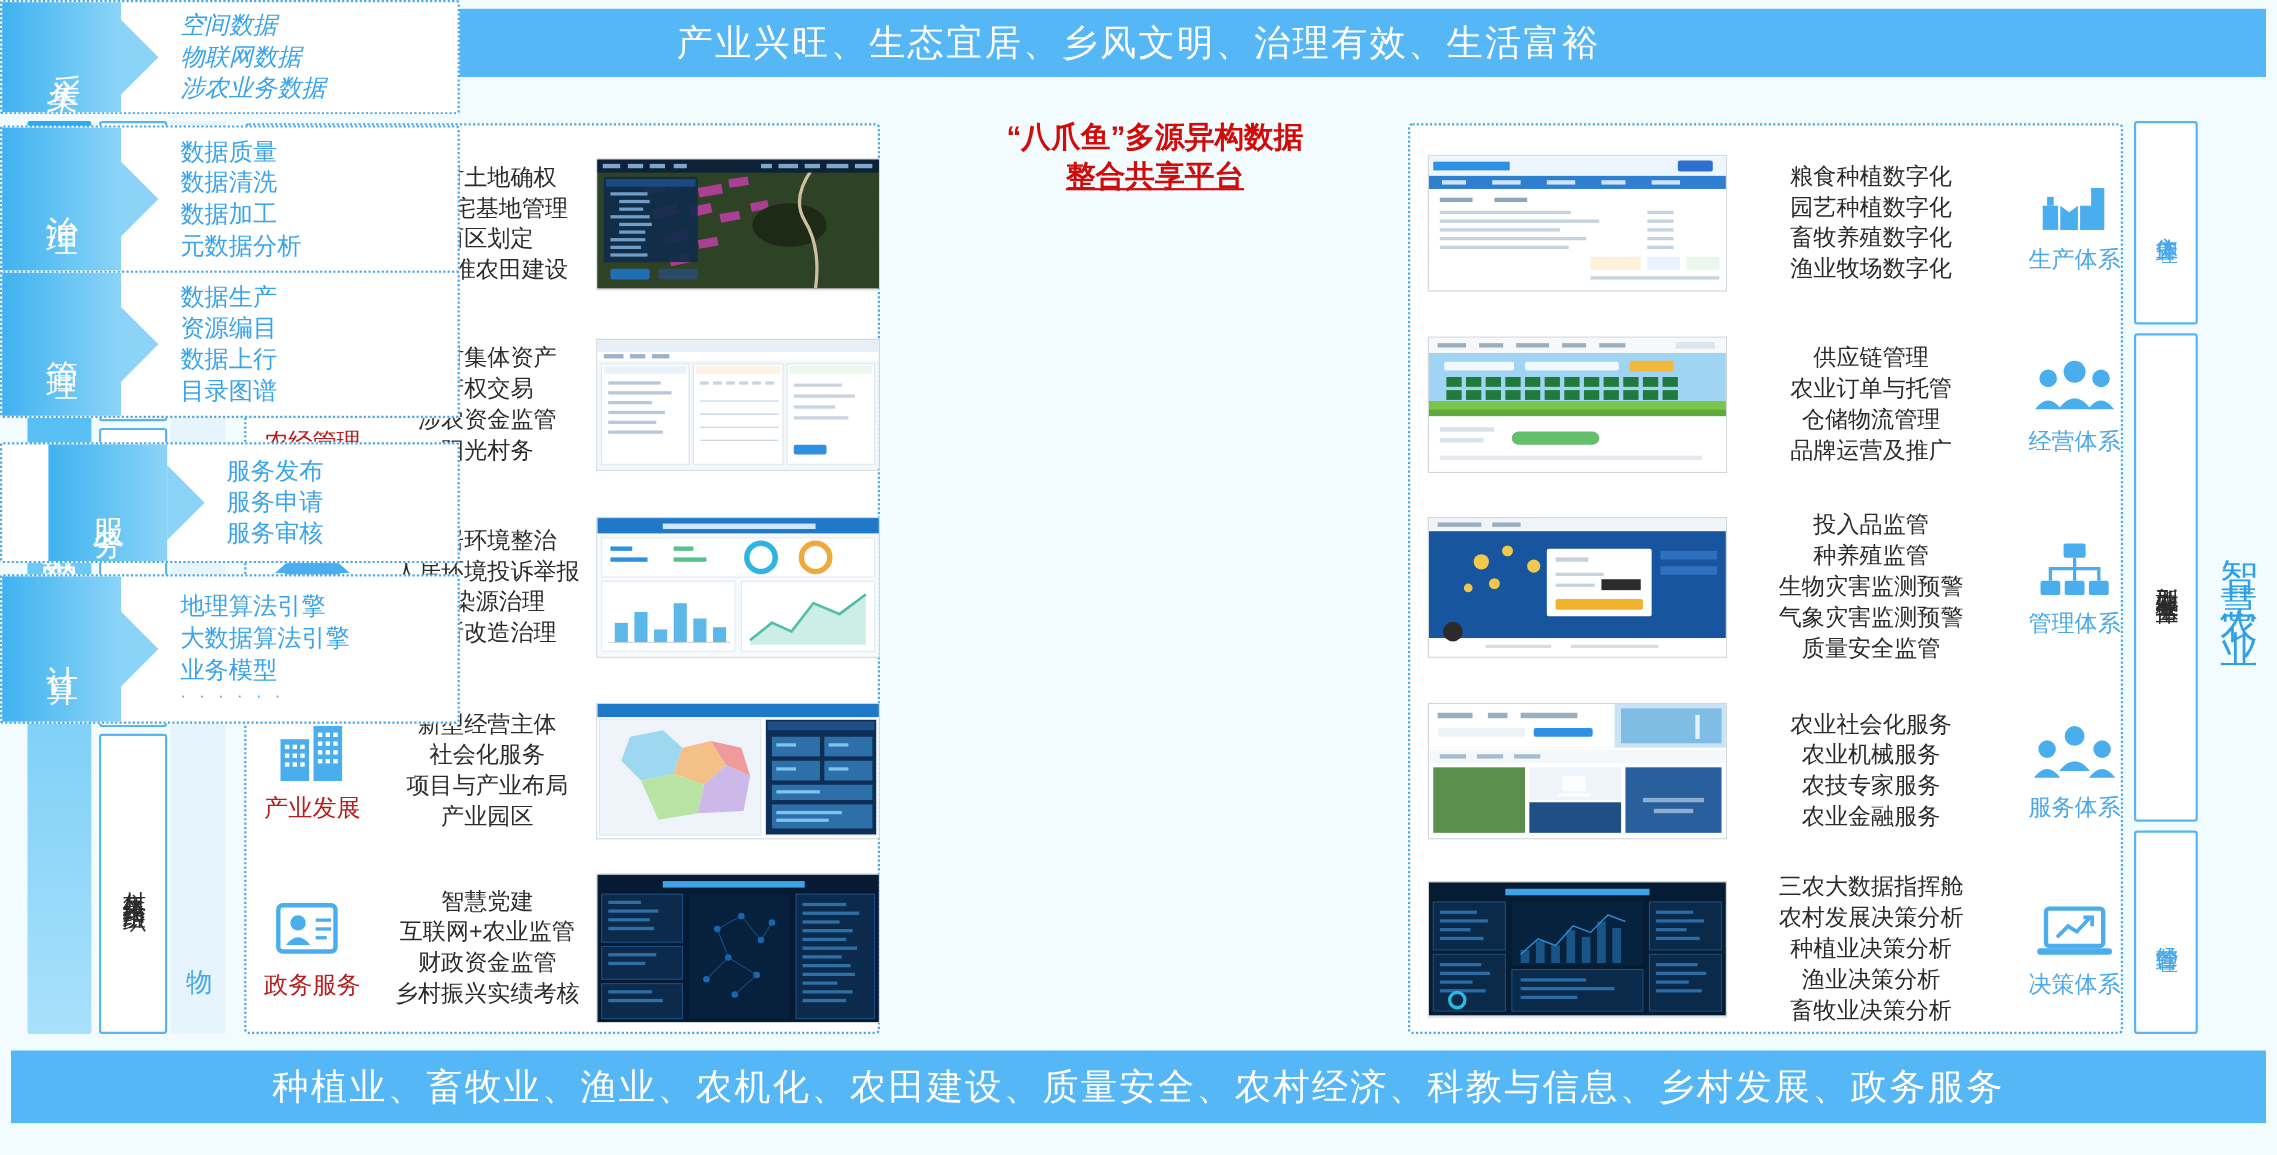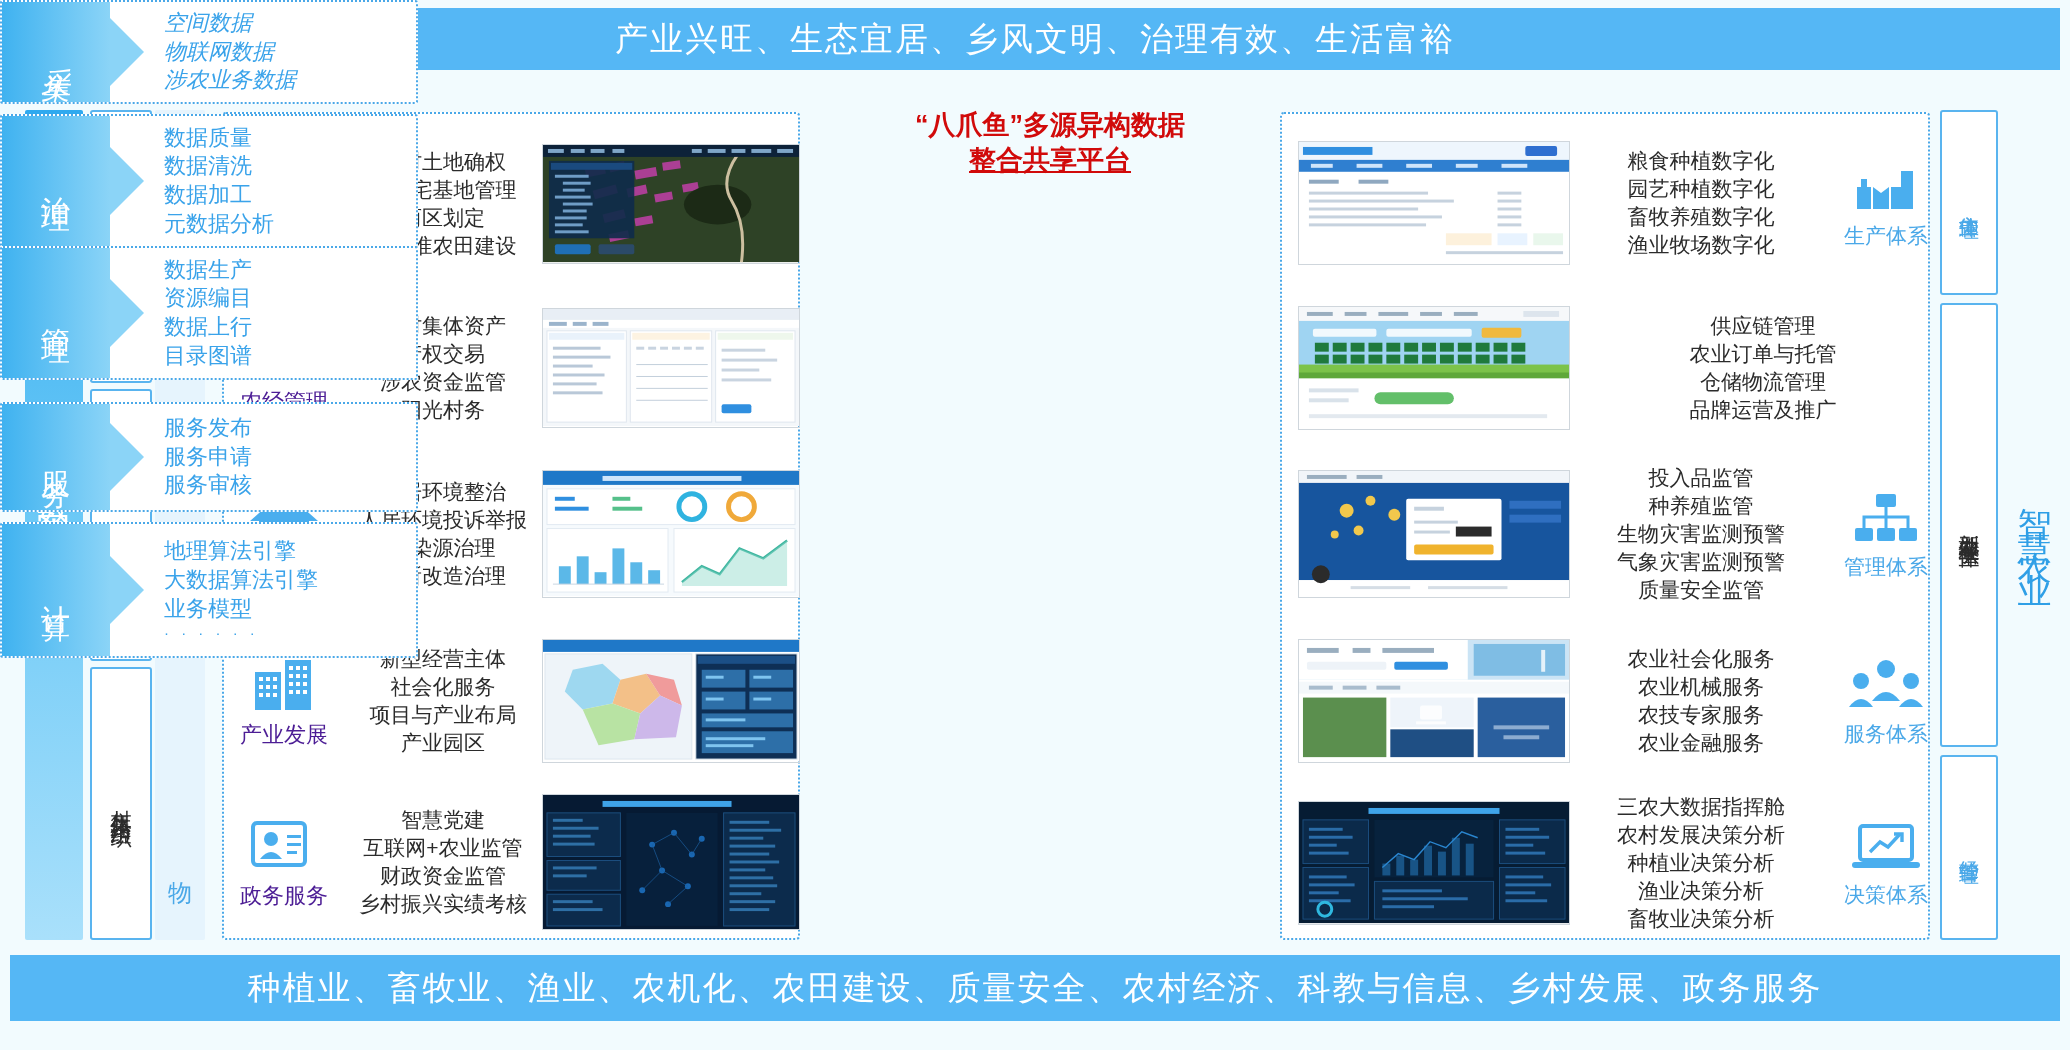--- a/index.html
+++ b/index.html
@@ -63,21 +63,21 @@
 
   
   .dpanel { position:absolute; border:2px dotted #4aa8e8; border-radius:4px; background:#fff; }
 
   
   #left-panel { left:222px; top:112px; width:578px; height:828px; }
 
   .frow { position:absolute; left:0; width:578px; display:flex; align-items:center; }
   .frow .icon { width:120px; display:flex; flex-direction:column; align-items:center; }
   .frow .icon svg { display:block; }
-  .frow .icon .lbl { color:#4c1d95; font-size:22px; margin-top:6px; white-space:nowrap; }
+  .frow .icon .lbl { color:#b91c1c; font-size:22px; margin-top:6px; white-space:nowrap; }
   .frow .desc { flex:1; text-align:center; font-size:21px; line-height:1.33; color:#2b2b2b; padding:0 6px; }
   .frow .shot { width:260px; height:auto; }
 
   .shotimg { width:258px; border:1px solid #cfd6dc; display:block; }
 
   
   #center-title { position:absolute; left:840px; top:108px; width:420px; text-align:center;
                   color:#d10a0a; font-size:27px; font-weight:bold; line-height:1.3; }
 
   #center-panel { left:840px; top:188px; width:418px; height:752px; border:none; background:transparent; }
@@ -540,21 +540,21 @@
         <span>管理</span>
       </div>
       <ul class="stage-items">
         <li>数据生产</li>
         <li>资源编目</li>
         <li>数据上行</li>
         <li>目录图谱</li>
       </ul>
     </div>
 
-    <div class="stage-row" style="top:402px; height:110px;">
+    <div class="stage-row" style="top:402px; height:110px;padding-left:42px;">
       <div class="stage-arrow">
         <span>服务</span>
       </div>
       <ul class="stage-items">
         <li>服务发布</li>
         <li>服务申请</li>
         <li>服务审核</li>
       </ul>
     </div>
 
@@ -684,20 +684,31 @@
               <rect x="10" y="108" width="240" height="4"></rect>
             </g>
         </svg>
       </div>
       <div class="desc prewrap">
           <div>供应链管理</div>
           <div>农业订单与托管</div>
           <div>仓储物流管理</div>
           <div>品牌运营及推广</div>
         </div>
+      <div class="icon">
+        <svg width="78" height="60" viewBox="0 0 78 60">
+          <circle cx="39" cy="16" r="10" fill="#4aaeee"></circle>
+          <path d="M24 50 q15 -20 30 0 Z" fill="#4aaeee"></path>
+          <circle cx="15" cy="22" r="8" fill="#4aaeee"></circle>
+          <path d="M3 50 q12 -16 24 0 Z" fill="#4aaeee"></path>
+          <circle cx="63" cy="22" r="8" fill="#4aaeee"></circle>
+          <path d="M51 50 q12 -16 24 0 Z" fill="#4aaeee"></path>
+        </svg>
+        <div class="lbl">经营体系</div>
+      </div>
     </div>
 
     <div class="rrow" style="top:340px;height:160px;">
       <div class="shot">
         <svg style="width:272px;border:1px solid #cfd6dc;display:block;" viewBox="0 0 272 126" preserveAspectRatio="none">
           <rect width="272" height="126" fill="#ffffff"></rect>
           <rect x="0" y="0" width="272" height="12" fill="#f1f5f9"></rect>
           <g fill="#9aaebf">
               <rect x="8" y="4" width="40" height="4"></rect>
               <rect x="58" y="4" width="26" height="4"></rect>

